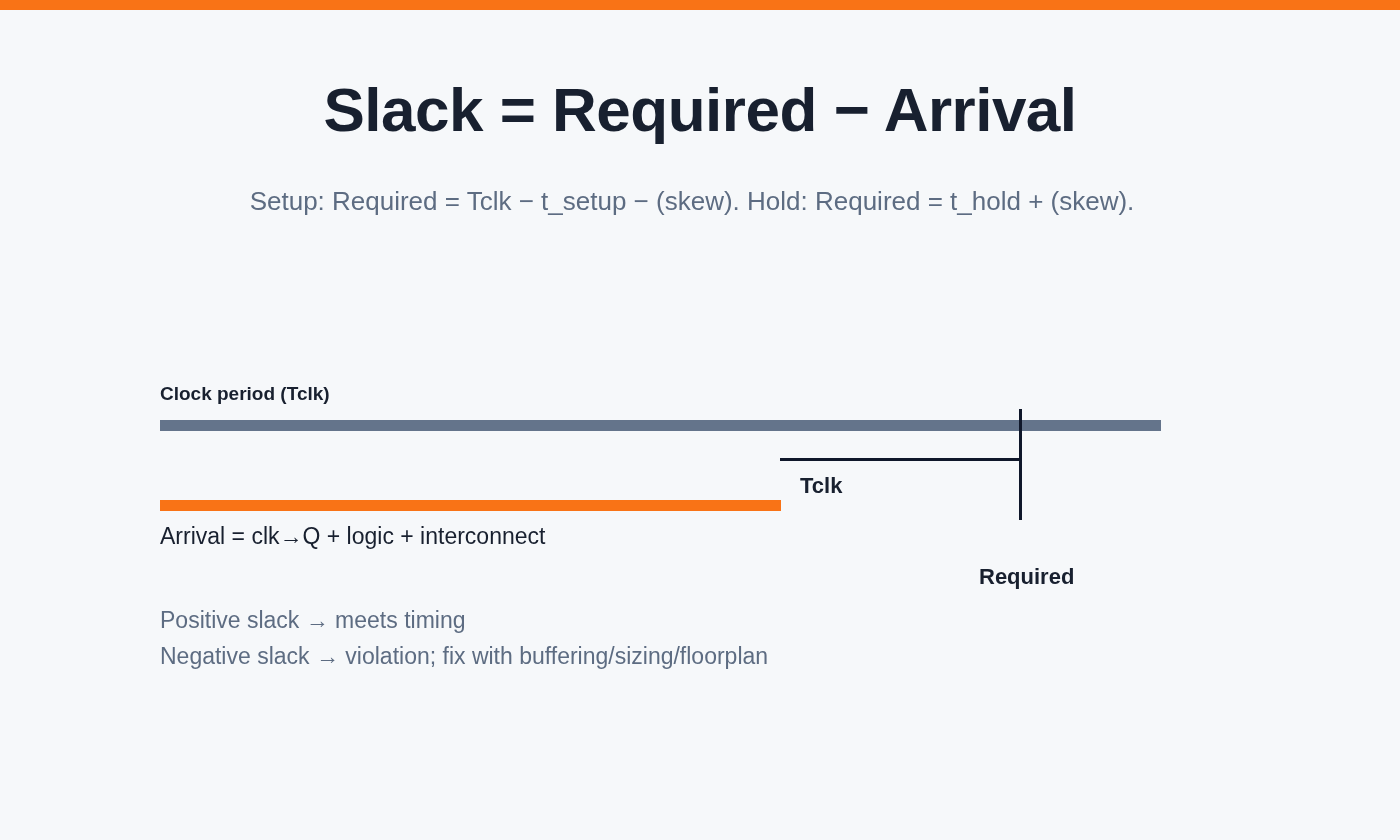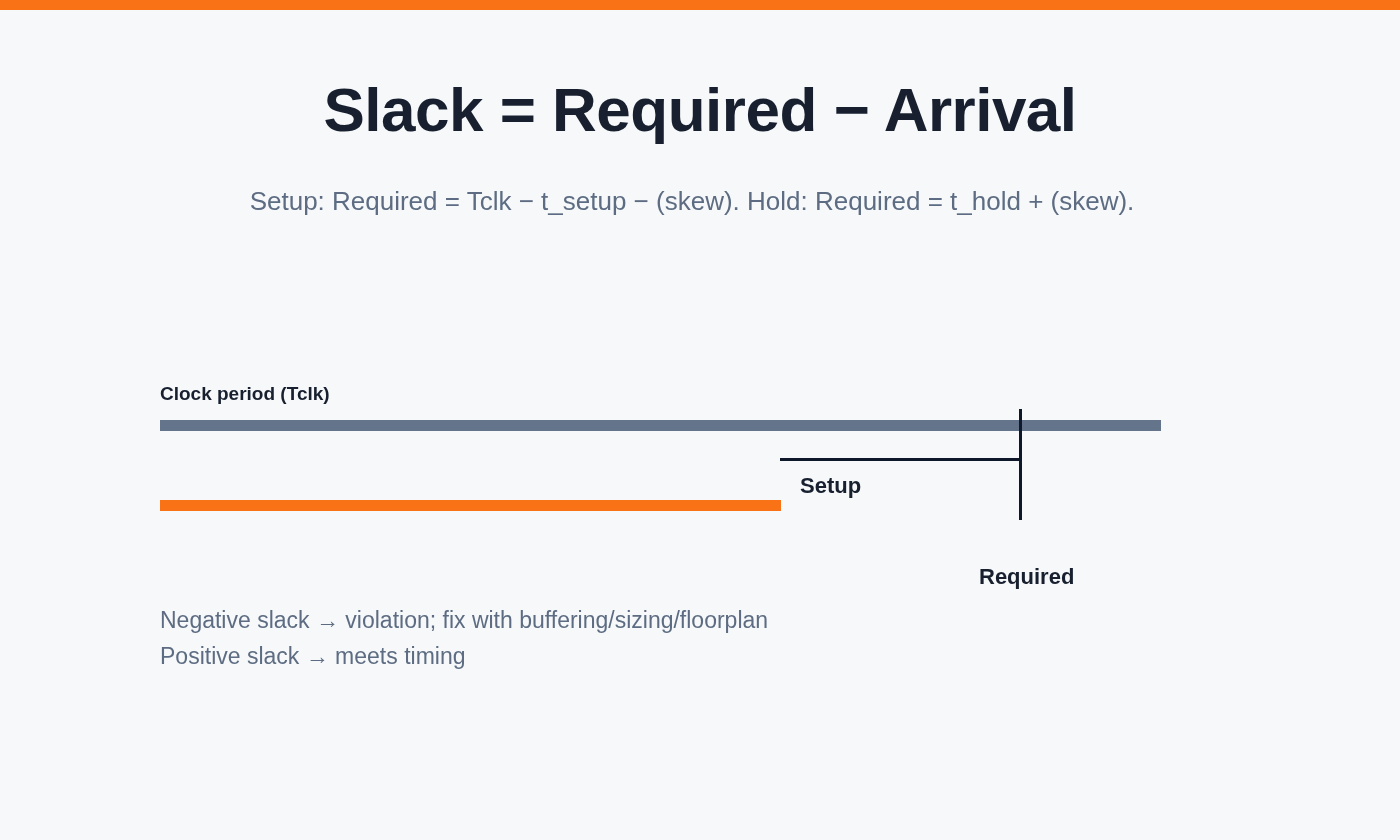--- a/index.html
+++ b/index.html
@@ -176,24 +176,25 @@
     <div class="clock-label">Clock period (Tclk)</div>
 
     <div class="bar-clock"></div>
 
     <div class="bar-arrival"></div>
 
     <div class="slack-line"></div>
 
     <div class="required-line"></div>
 
-    <div class="slack-label">Setup</div>
+    <div class="slack-label">Tclk</div>
 
     <div class="required-label">Required</div>
 
+    <div class="arrival-caption">Arrival = clk→Q + logic + interconnect</div>
   </div>
 
   <div class="notes">
+    <div class="note-line">Positive slack → meets timing</div>
     <div class="note-line">Negative slack → violation; fix with buffering/sizing/floorplan</div>
-    <div class="note-line">Positive slack → meets timing</div>
   </div>
 
 </div>
 
 </body></html>

